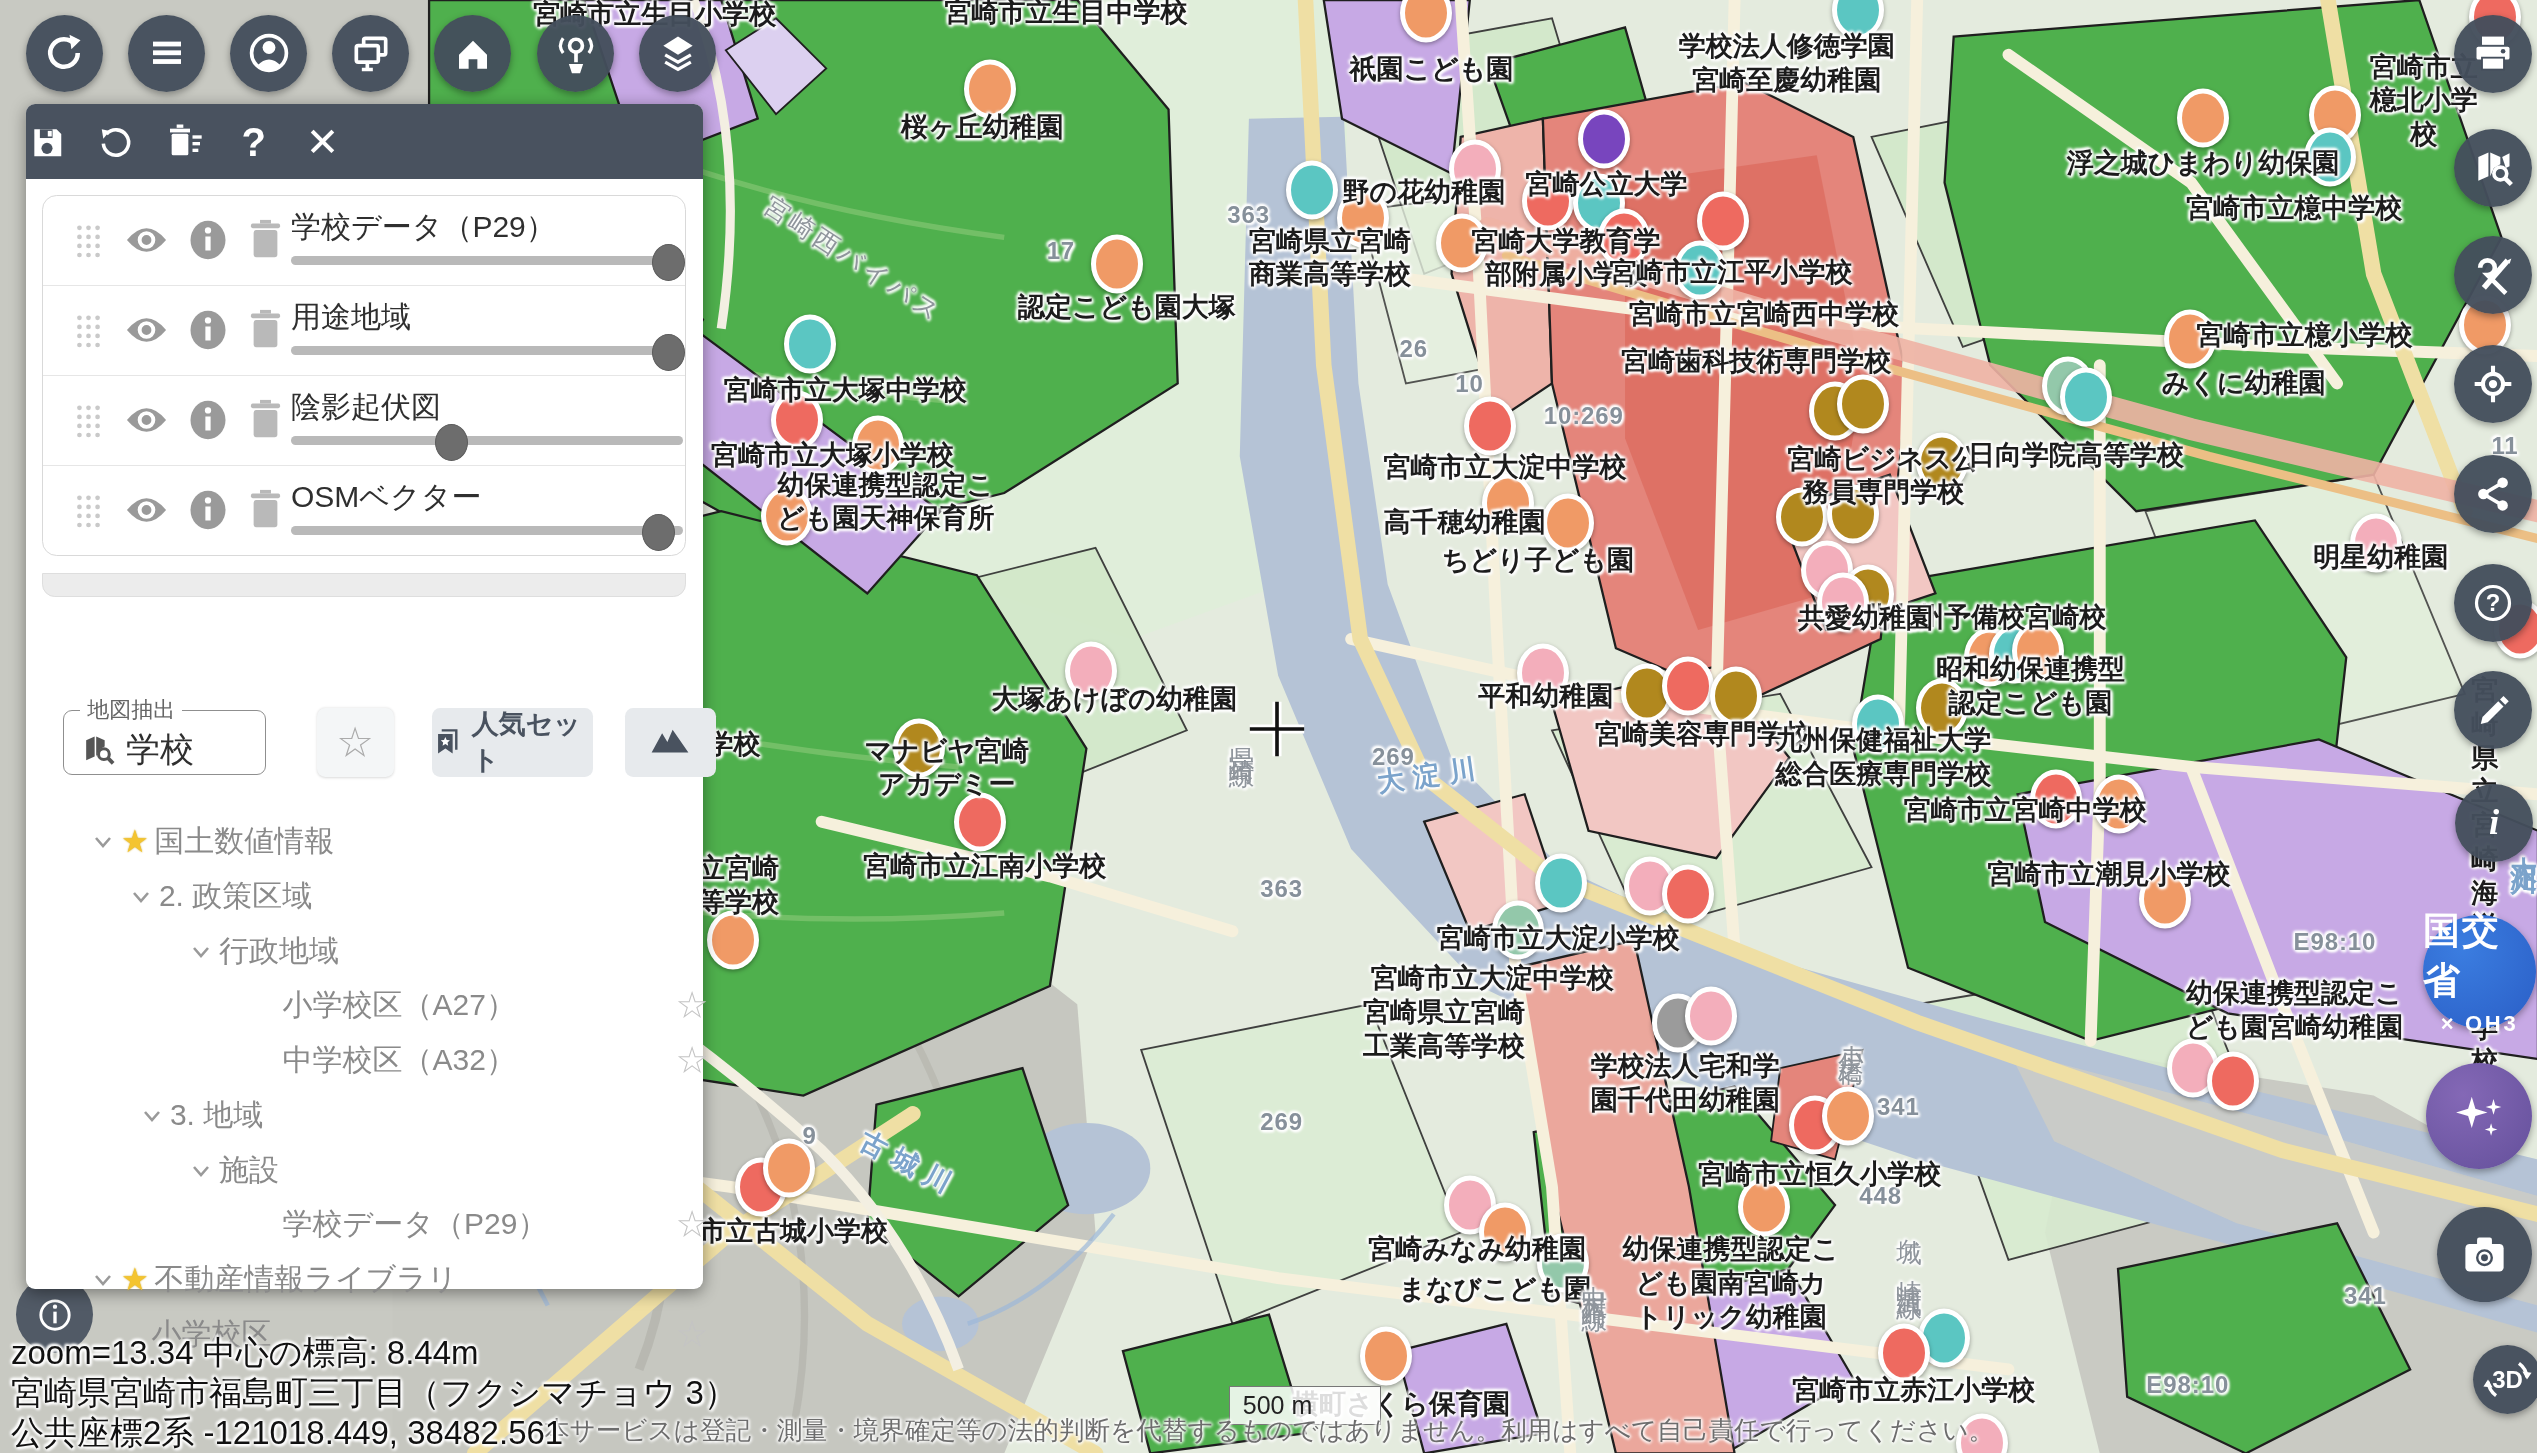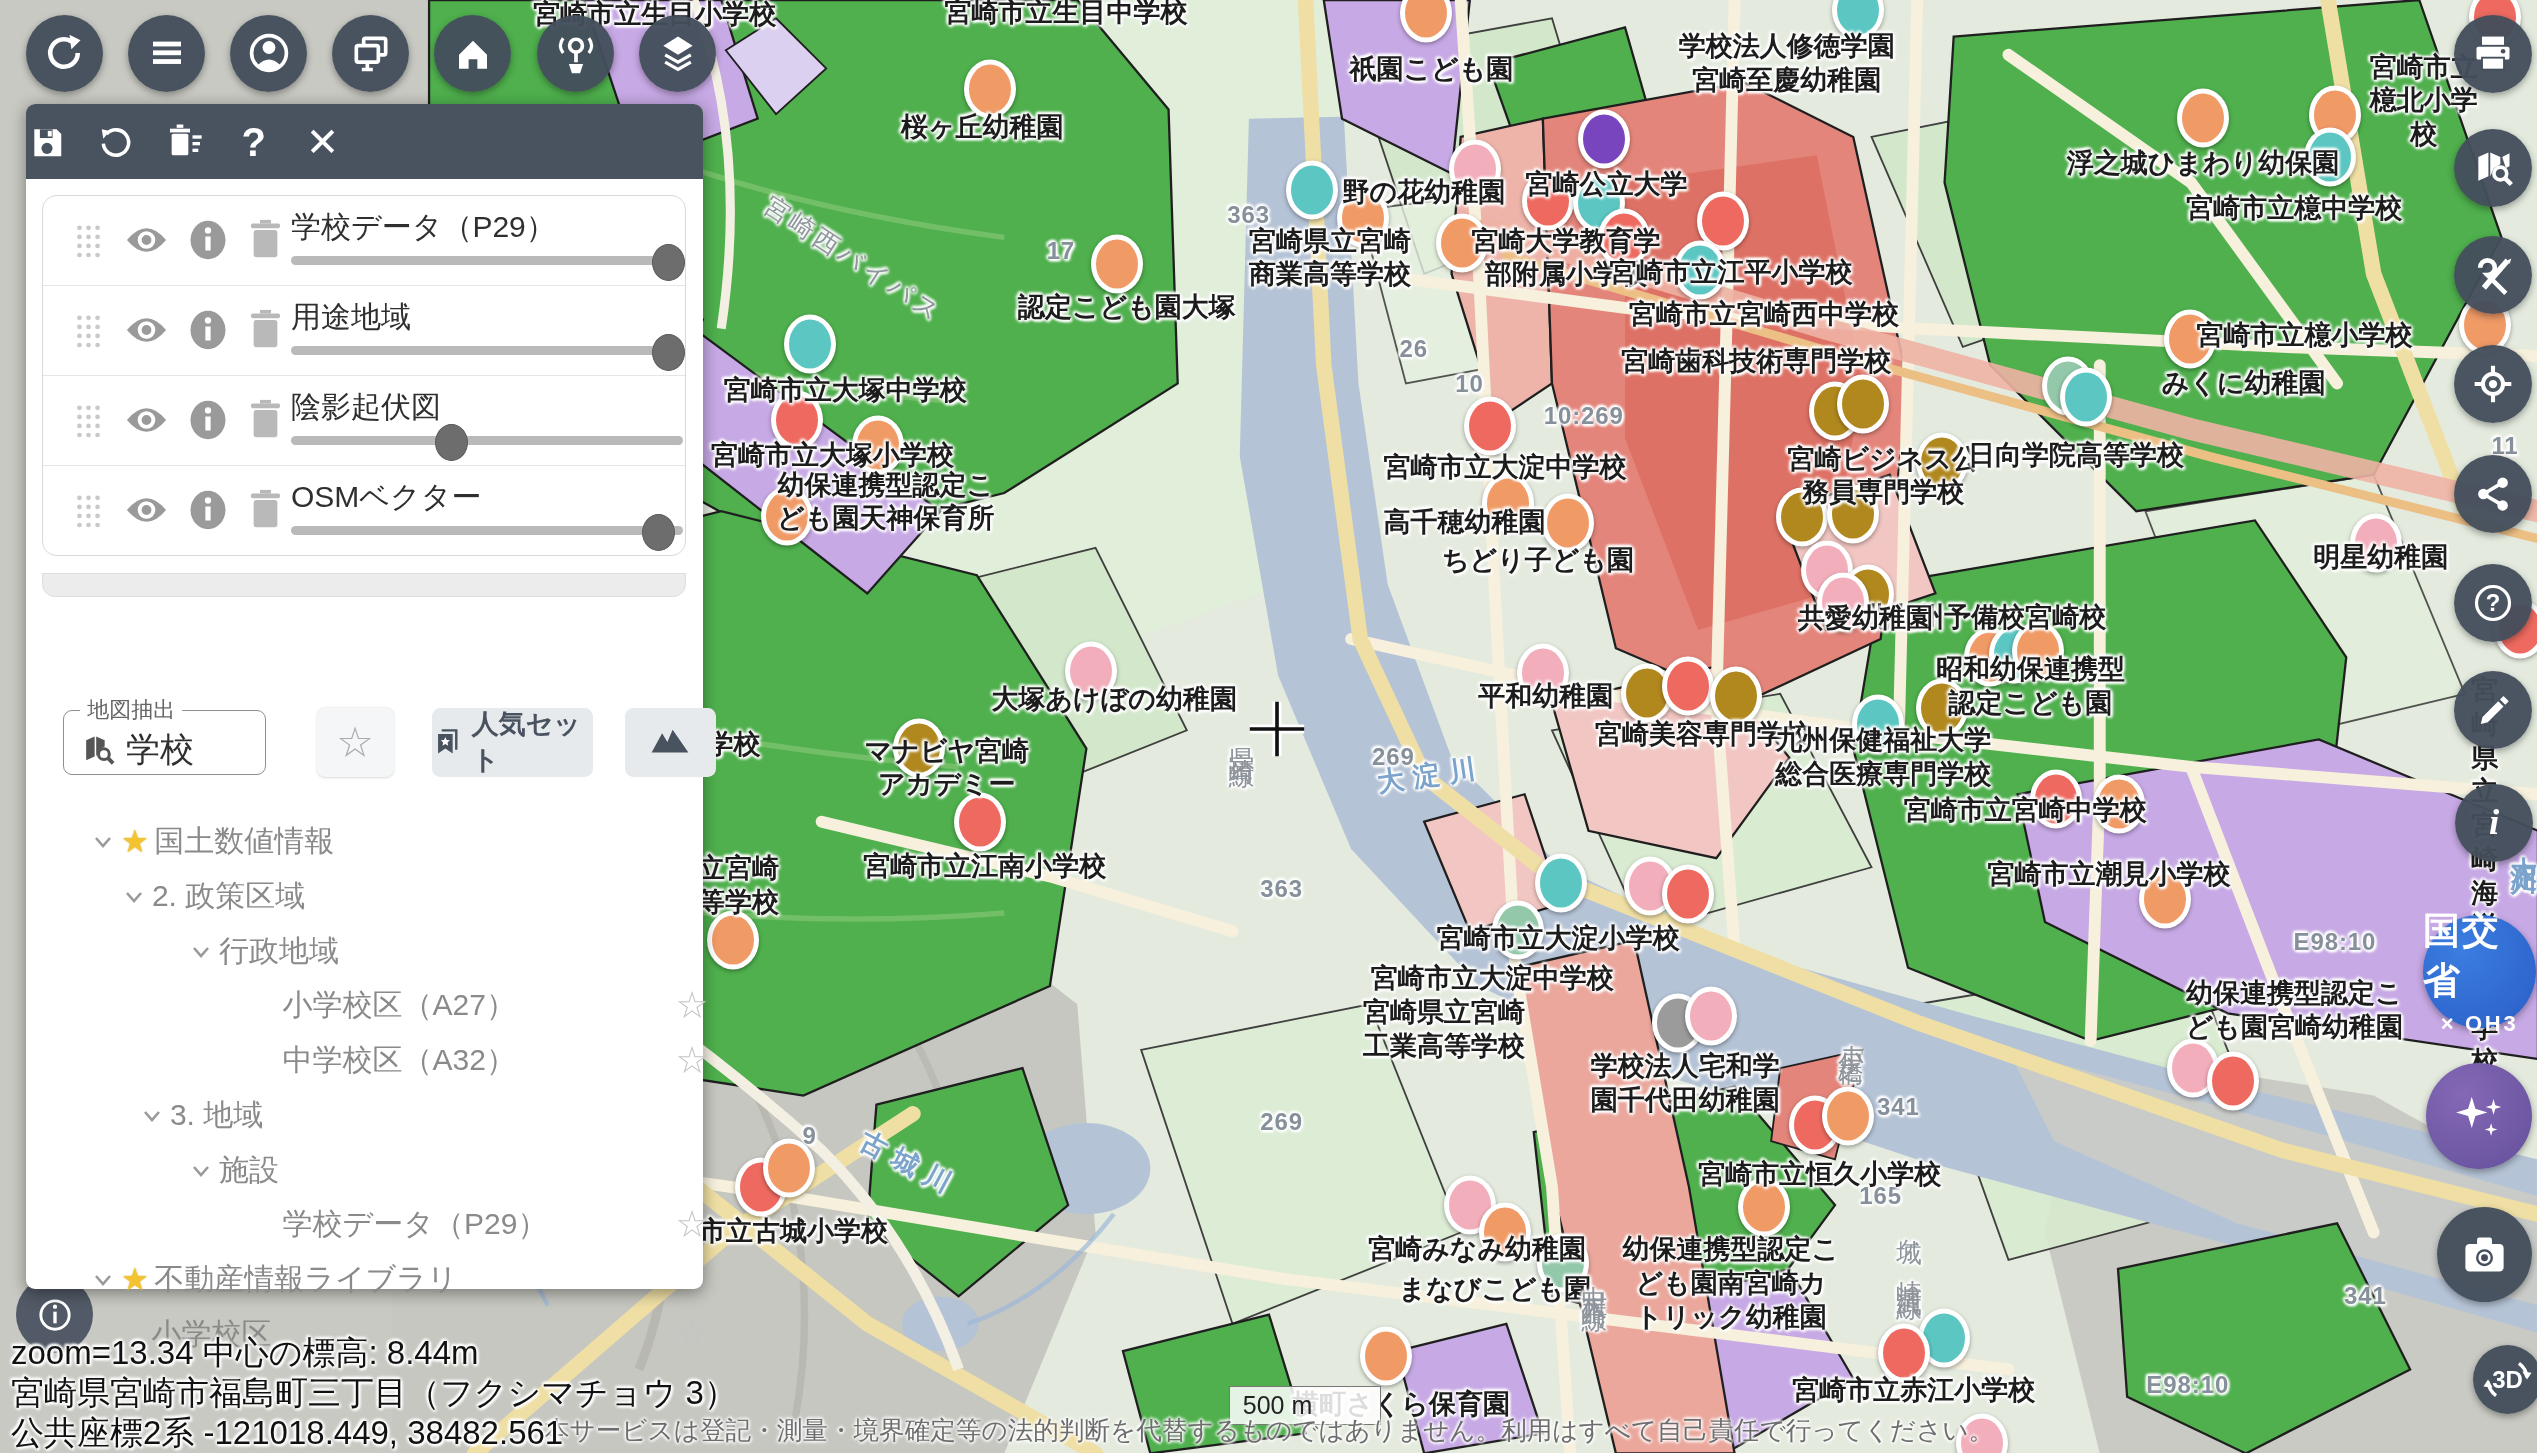--- a/index.html
+++ b/index.html
@@ -517,21 +517,21 @@
     <div class="tree" id="tree">
         <div class="tree-row" style="left: 66px; top: 0px;">
           <span class="chev">
             <svg width="22" height="22" viewBox="0 0 22 22">
   <path d="M4,7 L11,15 L18,7" stroke="#9a9a9a" stroke-width="2.6" fill="none"></path>
             </svg>
           </span>
           <span class="star-emoji">★</span>
           <span>国土数値情報</span>
         </div>
-        <div class="tree-row" style="left: 97px; top: 55px; align-items: center;">
+        <div class="tree-row" style="left: 104px; top: 55px; align-items: center;">
           <span class="chev">
             <svg width="22" height="22" viewBox="0 0 22 22">
   <path d="M4,7 L11,15 L18,7" stroke="#9a9a9a" stroke-width="2.6" fill="none"></path>
             </svg>
           </span>
           <span>2. 政策区域</span>
         </div>
         <div class="tree-row" style="left: 164px; top: 110px;">
           <span class="chev">
             <svg width="22" height="22" viewBox="0 0 22 22">
@@ -757,18 +757,18 @@
     <div class="map-label shield" style="left: 55.7%; top: 24%;">26</div>
     <div class="map-label shield" style="left: 57.9%; top: 26.4%;">10</div>
     <div class="map-label shield" style="left: 62.4%; top: 28.6%;">10:269</div>
     <div class="map-label shield" style="left: 50.5%; top: 61.2%;">363</div>
     <div class="map-label shield" style="left: 54.9%; top: 52.1%;">269</div>
     <div class="map-label shield" style="left: 50.5%; top: 77.2%;">269</div>
     <div class="map-label shield" style="left: 31.9%; top: 78.2%;">9</div>
     <div class="map-label shield" style="left: 41.8%; top: 17.3%;">17</div>
     <div class="map-label shield" style="left: 98.7%; top: 30.7%;">11</div>
     <div class="map-label shield" style="left: 74.8%; top: 76.2%;">341</div>
-    <div class="map-label shield" style="left: 74.1%; top: 82.3%;">165</div>
+    <div class="map-label shield" style="left: 74.1%; top: 82.3%;">448</div>
     <div class="map-label shield" style="left: 93.2%; top: 89.2%;">341</div>
     <div class="map-label shield" style="left: 92%; top: 64.8%;">E98:10</div>
     <div class="map-label shield" style="left: 86.2%; top: 95.3%;">E98:10</div>
   </div>
 
 
 </body></html>

